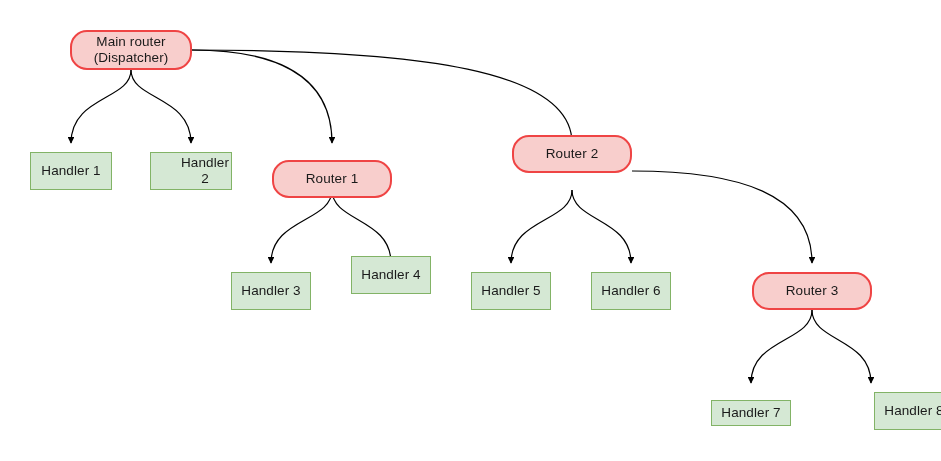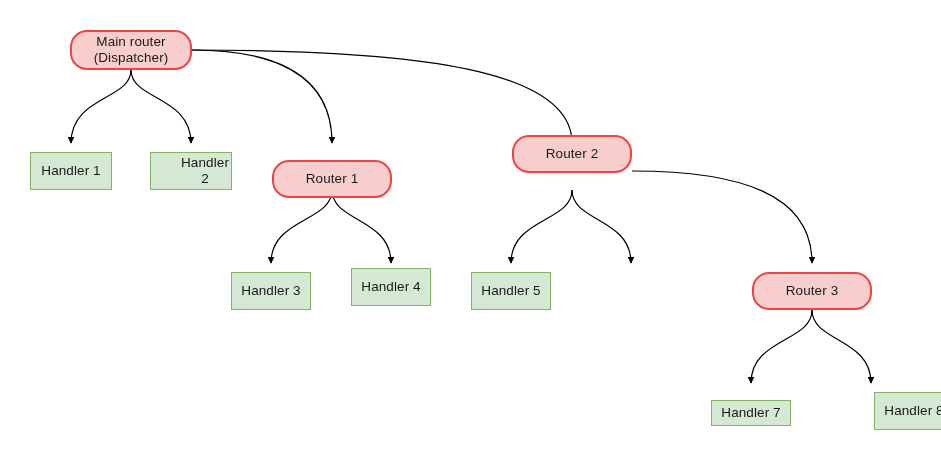--- a/index.html
+++ b/index.html
@@ -102,28 +102,31 @@
   </div>
 
   <div class="node router" style="left:512px; top:135px; width:120px; height:38px;">
     <span class="label">Router 2</span>
   </div>
 
   <div class="node handler" style="left:231px; top:272px; width:80px; height:38px;">
     <span class="label">Handler 3</span>
   </div>
 
-  <div class="node handler" style="left:351px; top:268px; width:80px; height:38px;">
+  <div class="node handler" style="left:351px; top:256px; width:80px; height:38px;">
     <span class="label">Handler 4</span>
   </div>
 
   <div class="node handler" style="left:471px; top:272px; width:80px; height:38px;">
     <span class="label">Handler 5</span>
   </div>
 
+  <div class="node handler" style="left:591px; top:272px; width:80px; height:38px;">
+    <span class="label">Handler 6</span>
+  </div>
 
   <div class="node router" style="left:752px; top:272px; width:120px; height:38px;">
     <span class="label">Router 3</span>
   </div>
 
   <div class="node handler" style="left:711px; top:400px; width:80px; height:26px;">
     <span class="label">Handler 7</span>
   </div>
 
   <div class="node handler" style="left:831px; top:392px; width:80px; height:38px;margin-left:43px;">

